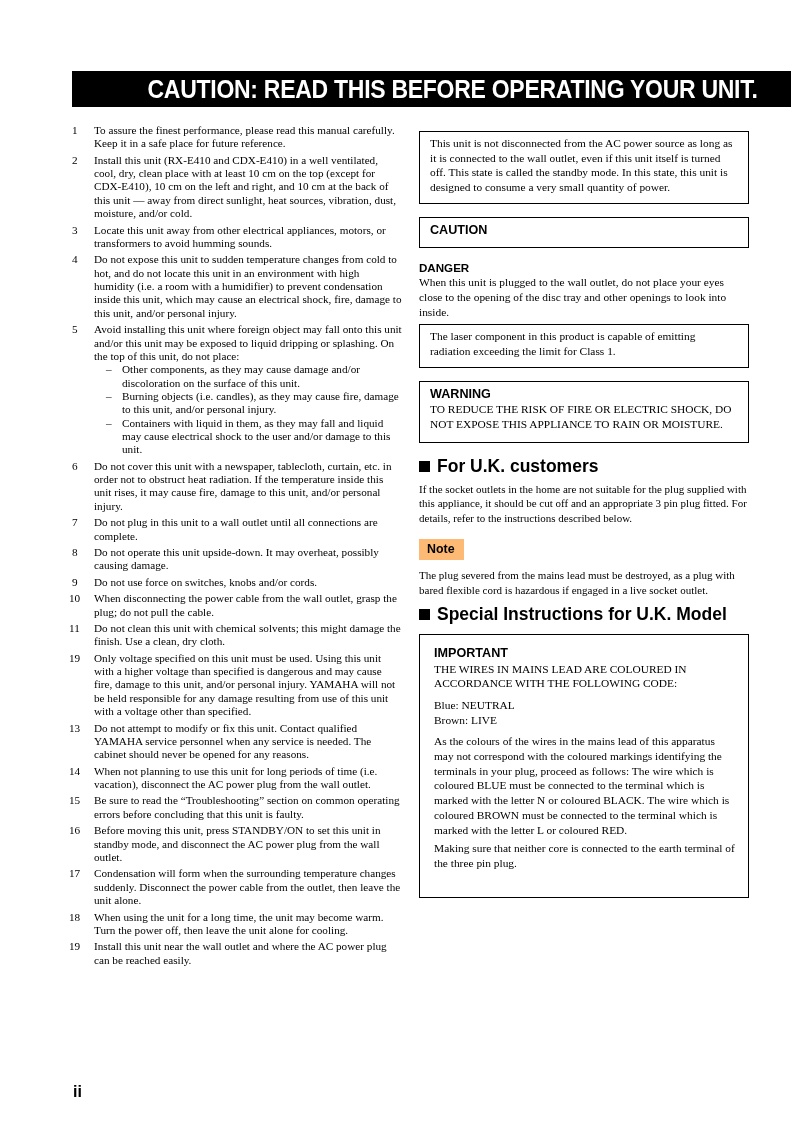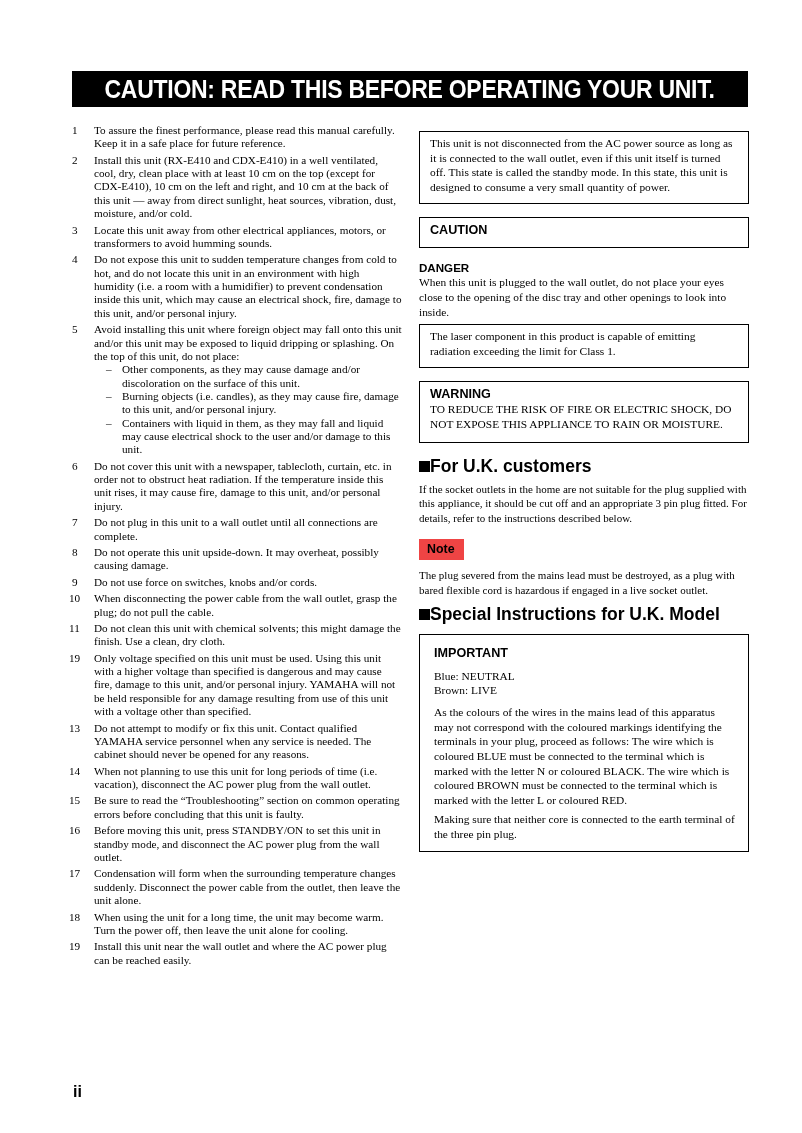--- a/index.html
+++ b/index.html
@@ -28,20 +28,21 @@
   .banner {
     position: absolute;
     left: 72px;
     top: 71px;
     width: 676px;
     height: 36px;
     background: #000000;
     display: flex;
     align-items: center;
     justify-content: center;
+    padding-left: 43px;
   }
   .banner-title {
     color: #ffffff;
     font-family: "Liberation Sans", "DejaVu Sans", sans-serif;
     font-weight: bold;
     font-size: 25px;
     letter-spacing: -0.3px;
     transform: scaleX(0.92);
     white-space: nowrap;
   }
@@ -137,50 +138,51 @@
 
   
   .section-head {
     font-family: "Liberation Sans", "DejaVu Sans", sans-serif;
     font-weight: bold;
     font-size: 17.5px;
     line-height: 21px;
     margin: 6px 0 5px 0;
     display: flex;
     align-items: center;
+    gap: 7px;
     white-space: nowrap;
   }
   .sq {
     display: inline-block;
     width: 11px;
     height: 11px;
     background: #000000;
     flex: 0 0 auto;
   }
 
   .body-para {
     font-size: 11px;
     line-height: 14.8px;
     margin: 0 0 4px 0;
   }
 
   .note-badge {
     display: inline-block;
-    background: #ef4444;
+    background: #fdba74;
     font-family: "Liberation Sans", "DejaVu Sans", sans-serif;
     font-weight: bold;
     font-size: 12.4px;
     line-height: 15px;
     padding: 3px 9px 3px 8px;
     margin: 9px 0 8px 0;
   }
 
   .important-box {
     border: 1px solid #000000;
-    padding: 10px 12px 10px 14px;
+    padding: 10px 12px 26px 14px;
     margin-top: 9px;
     font-size: 11.4px;
     line-height: 14.7px;
   }
   .important-box p { margin: 0; }
   .important-box .box-head { margin-bottom: 1px; }
   .gap-sm { height: 7px; }
   .gap-xs { height: 4px; }
 
   
@@ -355,20 +357,21 @@
     </div>
     <p class="body-para">The plug severed from the mains lead must be destroyed, as a plug with bared flexible cord is hazardous if engaged in a live socket outlet.</p>
 
     <div class="section-head">
       <span class="sq"></span>
       <span>Special Instructions for U.K. Model</span>
     </div>
 
     <div class="important-box">
       <p class="box-head">IMPORTANT</p>
+      <p>THE WIRES IN MAINS LEAD ARE COLOURED IN ACCORDANCE WITH THE FOLLOWING CODE:</p>
       <div class="gap-sm"></div>
       <p>Blue: NEUTRAL</p>
       <p>Brown: LIVE</p>
       <div class="gap-sm"></div>
       <p>As the colours of the wires in the mains lead of this apparatus may not correspond with the coloured markings identifying the terminals in your plug, proceed as follows: The wire which is coloured BLUE must be connected to the terminal which is marked with the letter N or coloured BLACK. The wire which is coloured BROWN must be connected to the terminal which is marked with the letter L or coloured RED.</p>
       <div class="gap-xs"></div>
       <p>Making sure that neither core is connected to the earth terminal of the three pin plug.</p>
     </div>
 
   </div>

